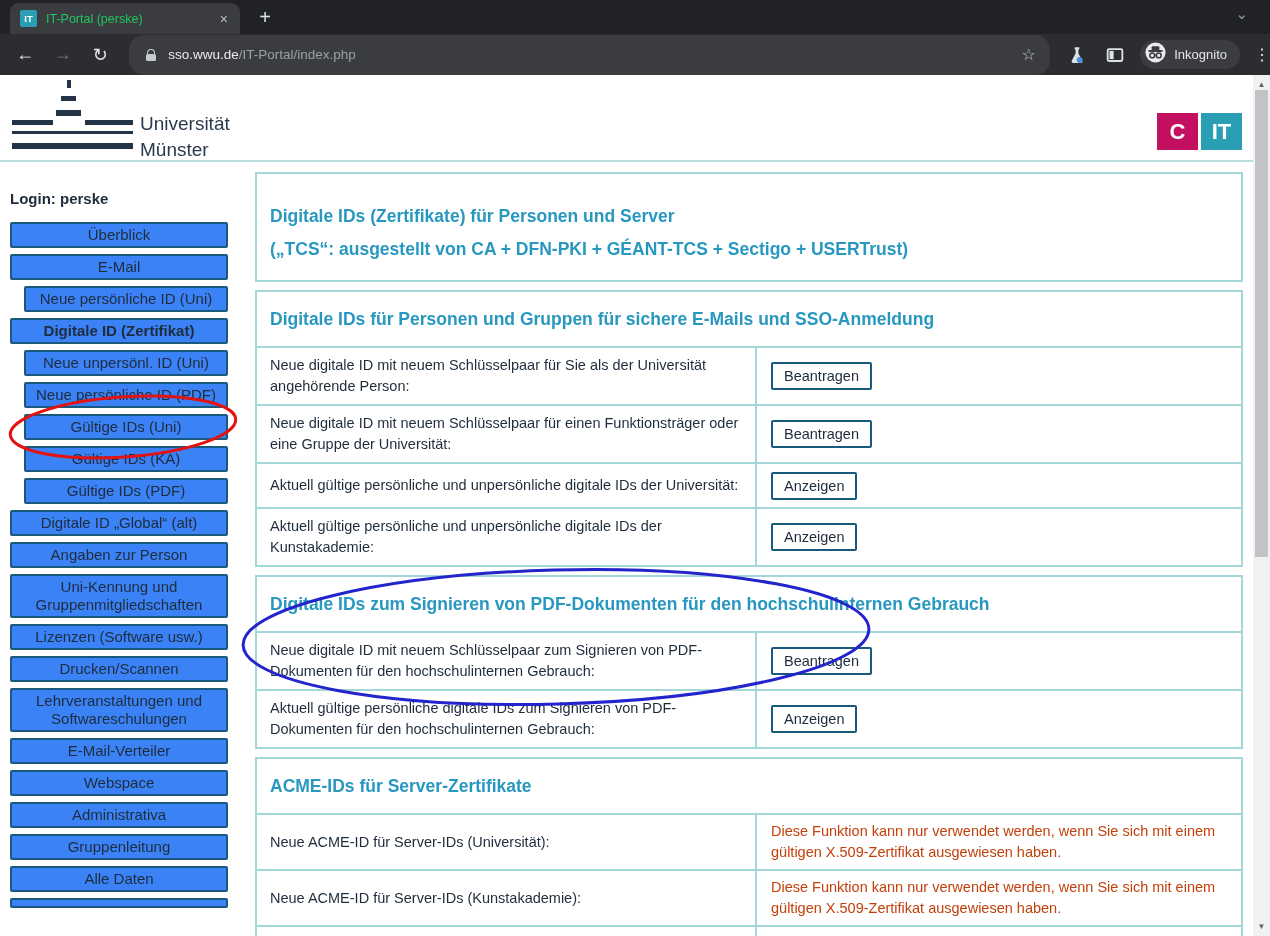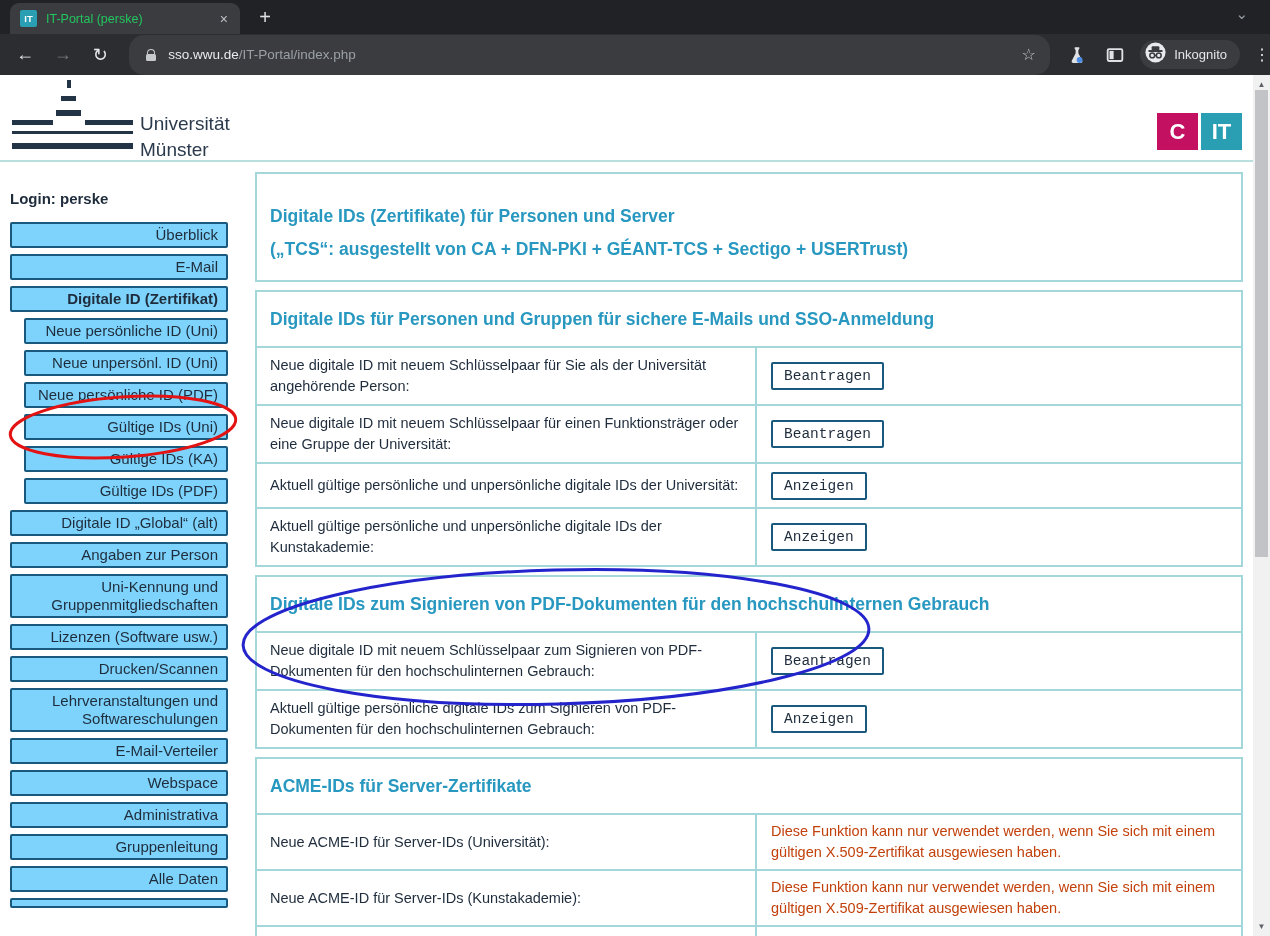--- a/index.html
+++ b/index.html
@@ -44,42 +44,42 @@
               color:#2b3a4c; line-height:26px; }
   #cit { position:absolute; left:1157px; top:38px; display:flex; gap:3px; }
   .cit-box { width:41px; height:37px; color:#fff; font-weight:bold; font-size:22px;
              display:flex; align-items:center; justify-content:center; position:relative; }
   .cit-c { background:#c41061; } .cit-it { background:#2a9fb4; }
   #header-rule { position:absolute; left:0; top:85px; width:1253px; height:2px; background:#b9dfdf; }
 
   
   #login { position:absolute; left:10px; top:115px; font-size:15px; font-weight:bold; color:#1e2c3c; }
   #sidebar { position:absolute; left:10px; top:147px; width:218px; display:flex; flex-direction:column; gap:6px; }
-  .side-btn { border:2px solid #19597e; background:#7dd3fc; color:#1e2c3c; font-size:15px;
-              padding:2px 8px; line-height:18px; border-radius:2px; text-align:right; width:218px;
+  .side-btn { border:2px solid #19597e; background:#3b82f6; color:#1e2c3c; font-size:15px;
+              padding:2px 8px; line-height:18px; border-radius:2px; text-align:center; width:218px;
               font-family:inherit; }
   .side-btn.sub { margin-left:14px; width:204px; }
   .side-btn.active { font-weight:bold; }
   .side-btn.stub { height:10px; padding:0; }
 
   
   #main { position:absolute; left:255px; top:97px; width:988px; }
   .tbl { border:2px solid #a4d7d9; margin-bottom:8px; background:#fff; }
   .teal-h { color:#2898c0; font-weight:bold; font-size:17.5px; line-height:20px; }
   #intro-box { height:110px; padding:32px 13px 0; }
   #intro-box .teal-h { margin-bottom:13px; }
   .tbl-head { padding:17px 13px; }
   .row { display:flex; border-top:2px solid #a4d7d9; min-height:45px; align-items:stretch; }
   .cell-label { flex:0 0 500px; padding:7px 13px; font-size:14.5px; color:#1e2c3c; line-height:21px;
                 border-right:2px solid #a4d7d9; display:flex; align-items:center; }
   .cell-action { flex:1; padding:7px 14px; display:flex; align-items:center; }
   .cell-note { flex:1; padding:6px 14px; font-size:14.5px; color:#c2410c; line-height:21px;
                display:flex; align-items:center; }
   .btn { border:2px solid #19597e; background:#fff; color:#1e2c3c; font-size:14.5px;
-         padding:4px 11px; border-radius:2px; font-family:Liberation Mono, monospace; }
+         padding:4px 11px; border-radius:2px; font-family:Liberation Sans, sans-serif; }
   .row.tall { min-height:56px; }
   .row.note-row { min-height:54px; }
 
   
   #annotations { position:absolute; top:0; left:0; pointer-events:none; z-index:50; }
   #scrollbar { position:absolute; left:1253px; top:75px; width:17px; height:861px; background:#f1f1f2; }
   .sb-arrow { position:absolute; left:0; width:17px; text-align:center; color:#5f6368; font-size:8px; }
   .sb-up { top:5px; } .sb-down { bottom:5px; }
   .sb-thumb { position:absolute; top:15px; left:2px; width:13px; height:467px; background:#c2c3c6; }
 </style>
@@ -154,22 +154,22 @@
   <div id="cit">
     <span class="cit-box cit-c">C</span>
     <span class="cit-box cit-it">IT</span>
   </div>
   <div id="header-rule"></div>
 
   <div id="login">Login: perske</div>
   <div id="sidebar">
     <button class="side-btn">Überblick</button>
     <button class="side-btn">E-Mail</button>
+    <button class="side-btn sub">Neue persönliche ID (Uni)</button>
     <button class="side-btn active">Digitale ID (Zertifikat)</button>
-    <button class="side-btn sub">Neue persönliche ID (Uni)</button>
     <button class="side-btn sub">Neue unpersönl. ID (Uni)</button>
     <button class="side-btn sub">Neue persönliche ID (PDF)</button>
     <button class="side-btn sub">Gültige IDs (Uni)</button>
     <button class="side-btn sub">Gültige IDs (KA)</button>
     <button class="side-btn sub">Gültige IDs (PDF)</button>
     <button class="side-btn">Digitale ID „Global“ (alt)</button>
     <button class="side-btn">Angaben zur Person</button>
     <button class="side-btn">Uni-Kennung und Gruppenmitgliedschaften</button>
     <button class="side-btn">Lizenzen (Software usw.)</button>
     <button class="side-btn">Drucken/Scannen</button>

